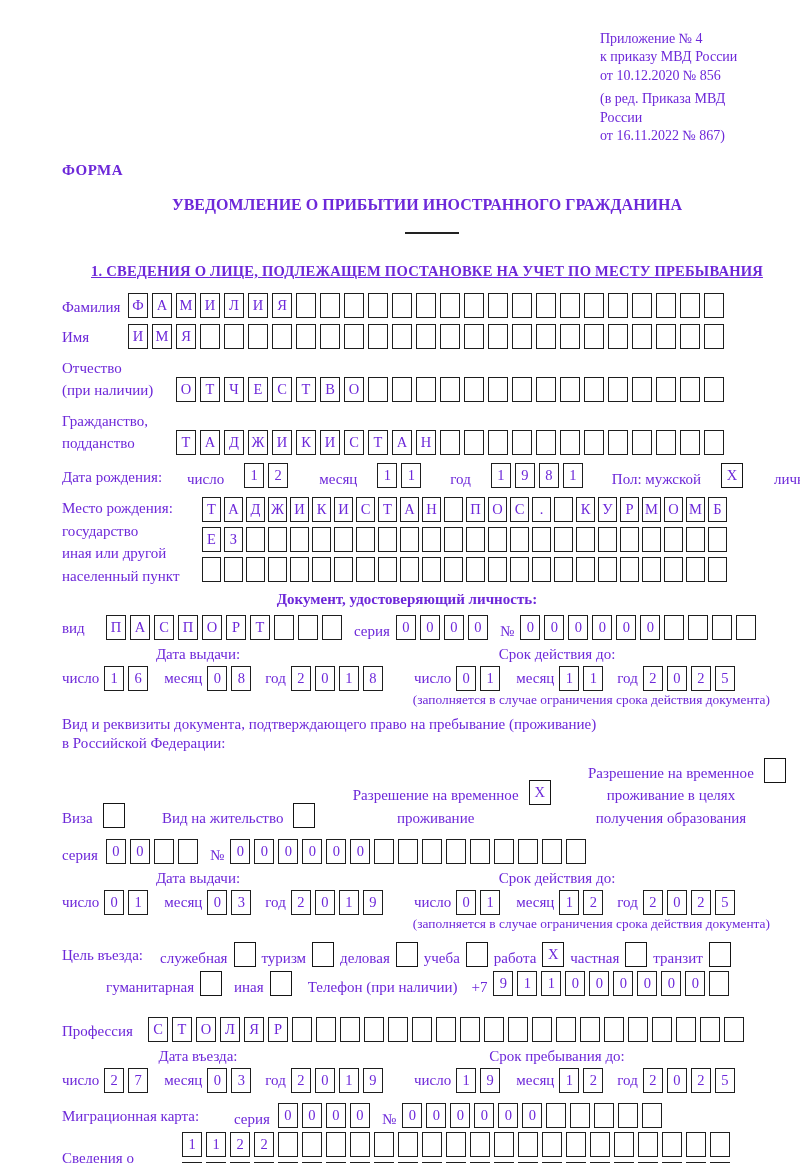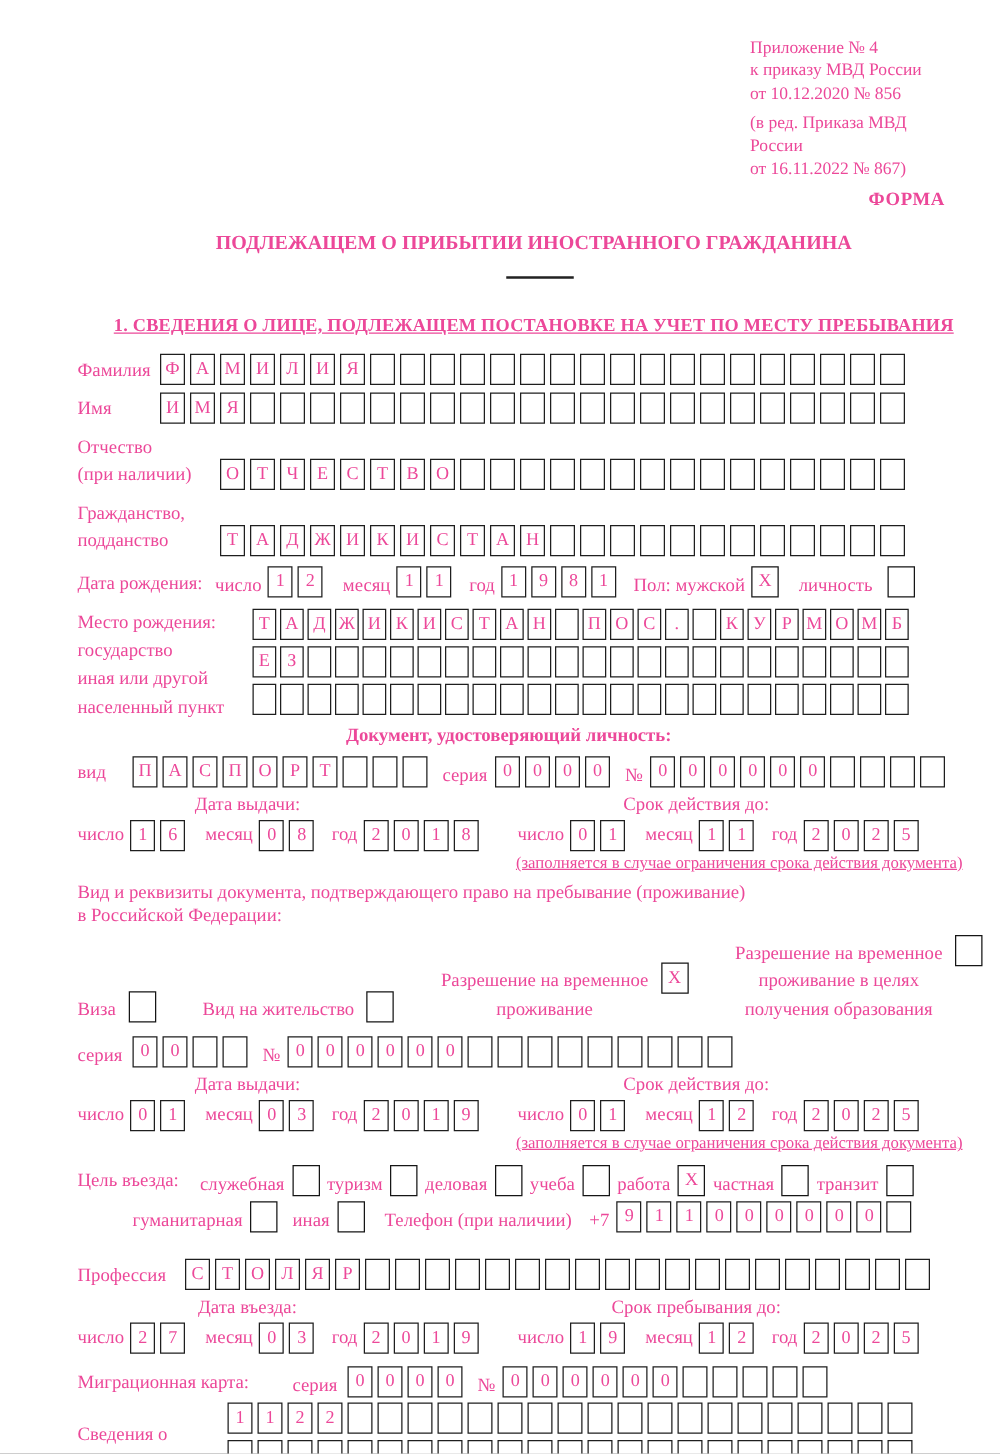--- a/index.html
+++ b/index.html
@@ -1,30 +1,30 @@
 <!DOCTYPE html>
 <html lang="ru"><head>
 <meta charset="utf-8">
 <style>
   html,body{margin:0;padding:0;background:#888;}
   .page{
     position:relative;
     width:800px;height:1163px;
-    background:#ffffff;color:#ec4899;
+    background:#ffffff;color:#6d28d9;
     font-family:"Liberation Serif","DejaVu Serif",serif;
     font-size:15px;
     box-sizing:border-box;
     padding:30px 8px 0 62px;
     overflow:hidden;
     margin:0 auto;
   }
   
   .appendix{width:170px;margin-left:auto;margin-right:22px;font-size:14px;line-height:1.32;}
   .appendix .gap{height:5px;}
-  .forma{text-align:right;font-weight:bold;font-size:15px;margin:6px 36px 0 0;letter-spacing:.5px;}
+  .forma{font-weight:bold;font-size:15px;margin:16px 36px 0 0;letter-spacing:.5px;}
   .title{text-align:center;font-weight:bold;font-size:16px;line-height:1.5;margin-top:14px;}
   .blank{display:inline-block;width:54px;border-bottom:2px solid #222;height:14px;margin-left:9px;}
   .sec-heading{text-align:center;font-weight:bold;font-size:14.6px;margin-top:22px;margin-bottom:12px;letter-spacing:.2px;text-decoration:underline;}
 
   
   .row{display:flex;align-items:flex-end;margin-bottom:4px;}
   .lbl{padding-top:4px;line-height:1.5;flex:0 0 auto;}
   .w66{flex:0 0 66px;}
   .w114{flex:0 0 114px;}
   .w140{flex:0 0 140px;}
@@ -52,21 +52,21 @@
   .ml8{margin-left:8px;}
   .ml10{margin-left:10px;}
 
   
   .two-col{display:flex;margin-top:6px;}
   .col-left{flex:0 0 352px;}
   .col-right{flex:1 1 auto;}
   .dhead-left{width:272px;text-align:center;margin-bottom:3px;}
   .dhead-right{width:286px;text-align:center;margin-bottom:3px;}
   .dline{display:flex;}
-  .note{font-size:13.4px;text-align:right;margin:1px 22px 8px 0;text-decoration:underline;}
+  .note{font-size:13.4px;text-align:right;margin:1px 22px 8px 0;}
 
   .doc-heading{text-align:center;font-weight:bold;font-size:15px;margin:4px 40px 5px 0;}
   .intro{margin:8px 0 2px;}
   .intro2{margin:0 0 6px;}
 
   
   .opts-row{justify-content:space-between;margin:4px 0 10px;width:724px;}
   .opt{display:flex;align-items:flex-start;}
   .opt-lines{text-align:center;line-height:1.5;padding-top:4px;margin-right:10px;}
   .p-opt-lbl{padding-top:4px;margin-right:6px;flex:0 0 auto;}
@@ -89,21 +89,21 @@
     <div>к приказу МВД России</div>
     <div>от 10.12.2020 № 856</div>
     <div class="gap"></div>
     <div>(в ред. Приказа МВД России</div>
     <div>от 16.11.2022 № 867)</div>
   </div>
 
   <div class="forma">ФОРМА</div>
 
   <div class="title">
-    <div>ПОДЛЕЖАЩЕМ О ПРИБЫТИИ ИНОСТРАННОГО ГРАЖДАНИНА</div>
+    <div>УВЕДОМЛЕНИЕ О ПРИБЫТИИ ИНОСТРАННОГО ГРАЖДАНИНА</div>
     <div><span class="blank"></span></div>
   </div>
 
   <div class="sec-heading">1. СВЕДЕНИЯ О ЛИЦЕ, ПОДЛЕЖАЩЕМ ПОСТАНОВКЕ НА УЧЕТ ПО МЕСТУ ПРЕБЫВАНИЯ</div>
 
   <div class="row">
     <div class="lbl w66">Фамилия</div>
     <div class="boxes">
         <span class="cell">Ф</span>
         <span class="cell">А</span>
@@ -221,21 +221,21 @@
         <span class="cell"></span>
         <span class="cell"></span>
         <span class="cell"></span>
         <span class="cell"></span>
         <span class="cell"></span>
         <span class="cell"></span>
         <span class="cell"></span>
       </div>
   </div>
 
-  <div class="row" style="margin-top:7px;">
+  <div class="row" style="margin-top:7px;gap:15px;">
     <div class="lbl" style="flex:0 0 110px;">Дата рождения:</div>
     <span class="dlbl">число</span>
     <div class="boxes mr12">
         <span class="cell">1</span>
         <span class="cell">2</span>
       </div>
     <span class="dlbl">месяц</span>
     <div class="boxes mr10">
         <span class="cell">1</span>
         <span class="cell">1</span>

